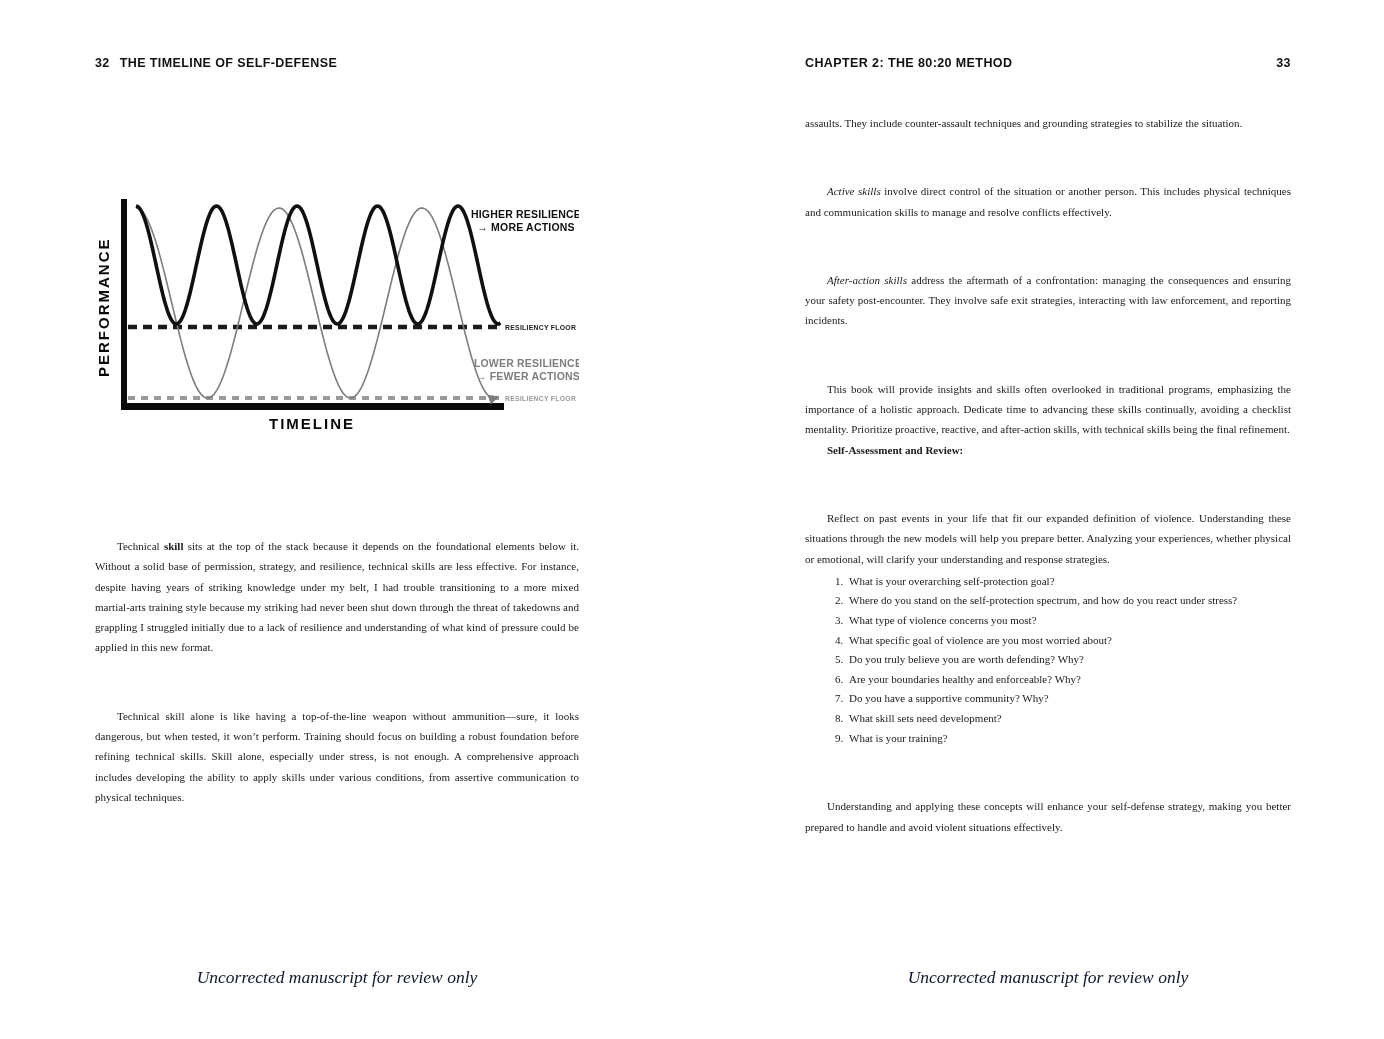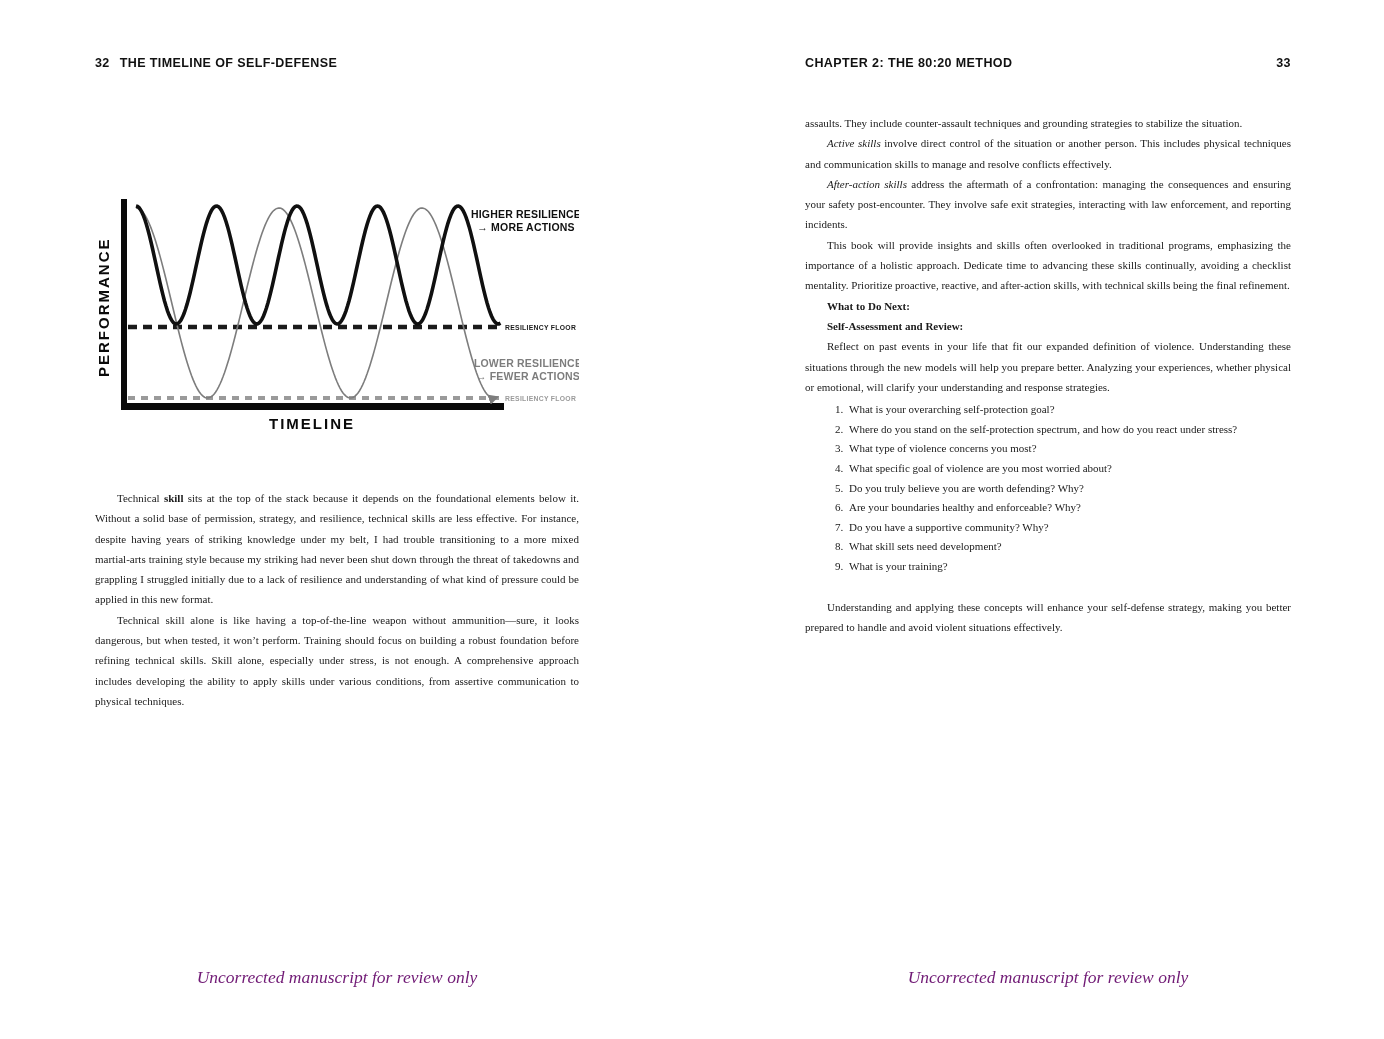--- a/index.html
+++ b/index.html
@@ -23,30 +23,30 @@
   .ann.dark { fill:#101010; }
   .ann.gray { fill:#7d7d7d; }
   .floor-label { font-size:6.8px; letter-spacing:.3px; }
   .floor-label.dark { fill:#1a1a1a; }
   .floor-label.gray { fill:#9a9a9a; }
 
   .body-text { position:absolute; left:0; width:100%;
       font-size:11px; line-height:20.3px; text-align:justify; }
   .page-left  .body-text { top:487px; }
   .page-right .body-text { top:112px; }
-  .para.indent { text-indent:22px; }
+  .para.indent { text-indent:22px;margin-top:48px; }
   .para b { font-weight:bold; }
   .para i { font-style:italic; }
   .subhead { font-weight:bold; text-indent:22px; text-align:left; }
   ol.qlist { margin:3px 0 0 0; padding-left:41px; line-height:19.6px; }
   ol.qlist li { text-align:justify; padding-left:3px; }
   .closing { margin-top:20px; }
 
   .slug { position:absolute; top:966px; width:100%; text-align:center;
-      font-style:italic; font-size:17.5px; color:#701a75; }
+      font-style:italic; font-size:17.5px; color:#0f172a; }
 </style>
 </head>
 <body>
 
 <div>
 
   <section class="page page-left">
     <header class="running-head rh-left">
       <span>32</span>
       <span class="rh-gap"></span>
@@ -90,21 +90,20 @@
       <span>CHAPTER 2: THE 80:20 METHOD</span>
       <span class="rh-gap"></span>
       <span>33</span>
     </header>
 
     <div class="body-text">
       <p class="para"><span>assaults. They include counter-assault techniques and grounding strategies to stabilize the situation.</span></p>
       <p class="para indent"><i>Active skills</i><span> involve direct control of the situation or another person. This includes physical techniques and communication skills to manage and resolve conflicts effectively.</span></p>
       <p class="para indent"><i>After-action skills</i><span> address the aftermath of a confrontation: managing the consequences and ensuring your safety post-encounter. They involve safe exit strategies, interacting with law enforcement, and reporting incidents.</span></p>
       <p class="para indent"><span>This book will provide insights and skills often overlooked in traditional programs, emphasizing the importance of a holistic approach. Dedicate time to advancing these skills continually, avoiding a checklist mentality. Prioritize proactive, reactive, and after-action skills, with technical skills being the final refinement.</span></p>
-      <p class="para subhead">What to Do Next:</p>
       <p class="para subhead">Self-Assessment and Review:</p>
       <p class="para indent"><span>Reflect on past events in your life that fit our expanded definition of violence. Understanding these situations through the new models will help you prepare better. Analyzing your experiences, whether physical or emotional, will clarify your understanding and response strategies.</span></p>
       <ol class="qlist">
         <li>What is your overarching self-protection goal?</li>
         <li>Where do you stand on the self-protection spectrum, and how do you react under stress?</li>
         <li>What type of violence concerns you most?</li>
         <li>What specific goal of violence are you most worried about?</li>
         <li>Do you truly believe you are worth defending? Why?</li>
         <li>Are your boundaries healthy and enforceable? Why?</li>
         <li>Do you have a supportive community? Why?</li>

